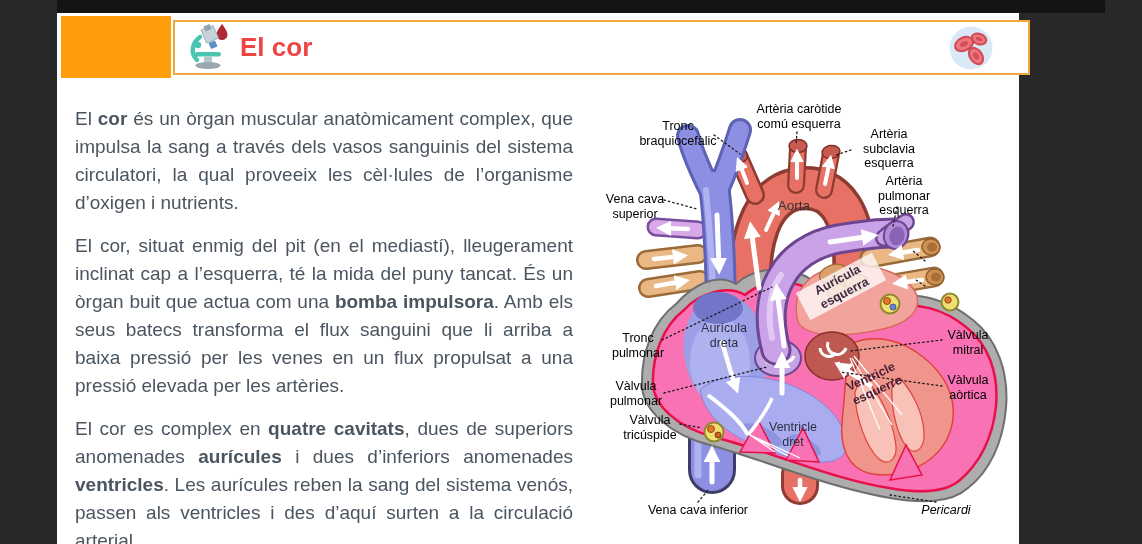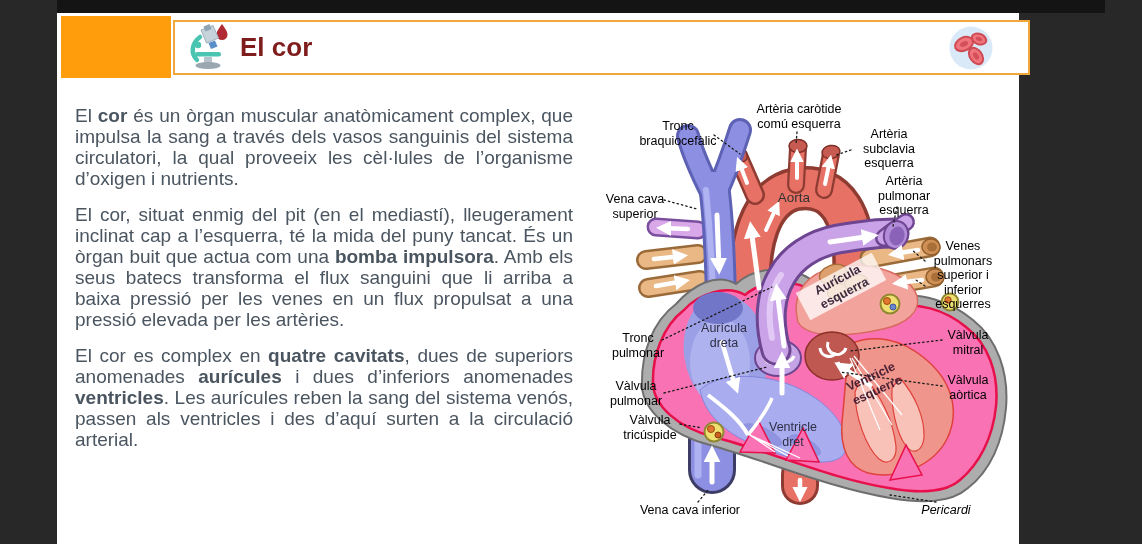--- a/index.html
+++ b/index.html
@@ -3,24 +3,24 @@
 <meta charset="utf-8">
 <style>
   html,body{margin:0;padding:0;}
   body{width:1142px;height:544px;background:#282828;overflow:hidden;position:relative;
        font-family:"Liberation Sans",sans-serif;}
   .topbar{position:absolute;left:57px;top:0;width:1048px;height:13px;background:#141414;}
   .page{position:absolute;left:57px;top:13px;width:962px;height:531px;background:#ffffff;}
   .orange-block{position:absolute;left:4px;top:3px;width:110px;height:62px;background:#FF9D0D;}
   .header-box{position:absolute;left:116px;top:7px;width:840px;height:51px;border:2px solid #F2A73B;
        background:#fff;display:flex;align-items:center;padding-left:13px;}
-  .title{font-size:26px;font-weight:bold;color:#7f1d1d;margin-left:8px;}
+  .title{font-size:26px;font-weight:bold;color:#ef4444;margin-left:8px;}
   .cells-wrap{position:absolute;right:34px;top:3px;}
   .content{position:absolute;left:18px;top:92px;width:498px;}
-  .content p{margin:0 0 15px 0;font-size:19px;line-height:21px;color:#4A5560;text-align:justify;}
+  .content p{margin:0 0 15px 0;font-size:19px;line-height:28px;color:#4A5560;text-align:justify;}
   .content .bseg{font-weight:bold;}
   .diagram{position:absolute;left:543px;top:77px;width:420px;height:450px;}
   .diagram svg{position:absolute;left:0;top:0;}
   .dlabel{position:absolute;font-size:12.5px;line-height:14.5px;color:#000000;text-align:center;
        white-space:pre-line;}
   .dlabel.big{font-size:13.5px;color:#333;}
   .dlabel.inner{color:#2e2e44;}
   .dlabel.rot28{transform:rotate(-28deg);font-weight:600;color:#3c2b3e;
        background:rgba(255,255,255,0.75);padding:1px 3px;}
   .dlabel.rot25{transform:rotate(-25deg);font-weight:600;color:#4a1f33;}
@@ -240,41 +240,36 @@
     <div class="dlabel" style="left:140px;top:12px;width:118px;">Artèria caròtide
 comú esquerra</div>
     <div class="dlabel" style="left:252px;top:37px;width:74px;">Artèria
 subclavia
 esquerra</div>
     <div class="dlabel" style="left:266px;top:84px;width:76px;">Artèria
 pulmonar
 esquerra</div>
     <div class="dlabel" style="left:0px;top:102px;width:70px;">Vena cava
 superior</div>
-    <div class="dlabel big" style="left:163px;top:101px;width:62px;">Aorta</div>
-    <div class="dlabel" style="left:325px;top:149px;width:76px;">Venes
-pulmonars
-superior i
-inferior
-esquerres</div>
+    <div class="dlabel big" style="left:163px;top:109px;width:62px;">Aorta</div>
     <div class="dlabel rot28" style="left:198px;top:181px;width:80px;">Aurícula
 esquerra</div>
     <div class="dlabel inner" style="left:84px;top:231px;width:80px;">Aurícula
 dreta</div>
     <div class="dlabel" style="left:0px;top:241px;width:76px;">Tronc
 pulmonar</div>
     <div class="dlabel" style="left:331px;top:238px;width:74px;">Vàlvula
 mitral</div>
     <div class="dlabel" style="left:0px;top:289px;width:72px;">Vàlvula
 pulmonar</div>
     <div class="dlabel" style="left:331px;top:283px;width:74px;">Vàlvula
 aòrtica</div>
     <div class="dlabel" style="left:10px;top:323px;width:80px;">Vàlvula
 tricúspide</div>
     <div class="dlabel rot25" style="left:232px;top:279px;width:84px;">Ventricle
 esquerre</div>
     <div class="dlabel inner" style="left:150px;top:330px;width:86px;">Ventricle
 dret</div>
-    <div class="dlabel" style="left:16px;top:413px;width:148px;">Vena cava inferior</div>
+    <div class="dlabel" style="left:24px;top:413px;width:148px;">Vena cava inferior</div>
     <div class="dlabel" style="left:300px;top:413px;width:92px;font-style:italic;">Pericardi</div>
   </div>
 
 </div>
 
 </body></html>

